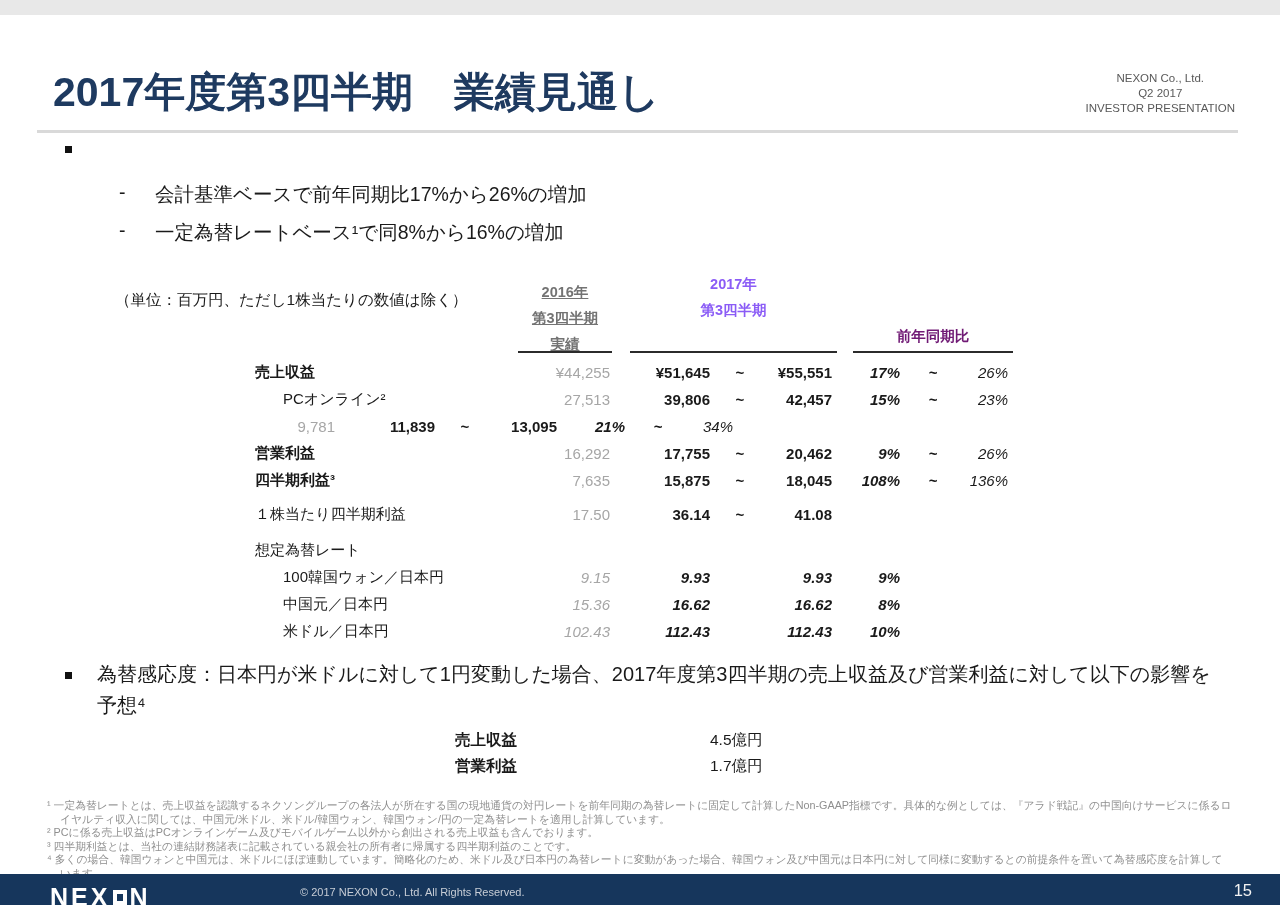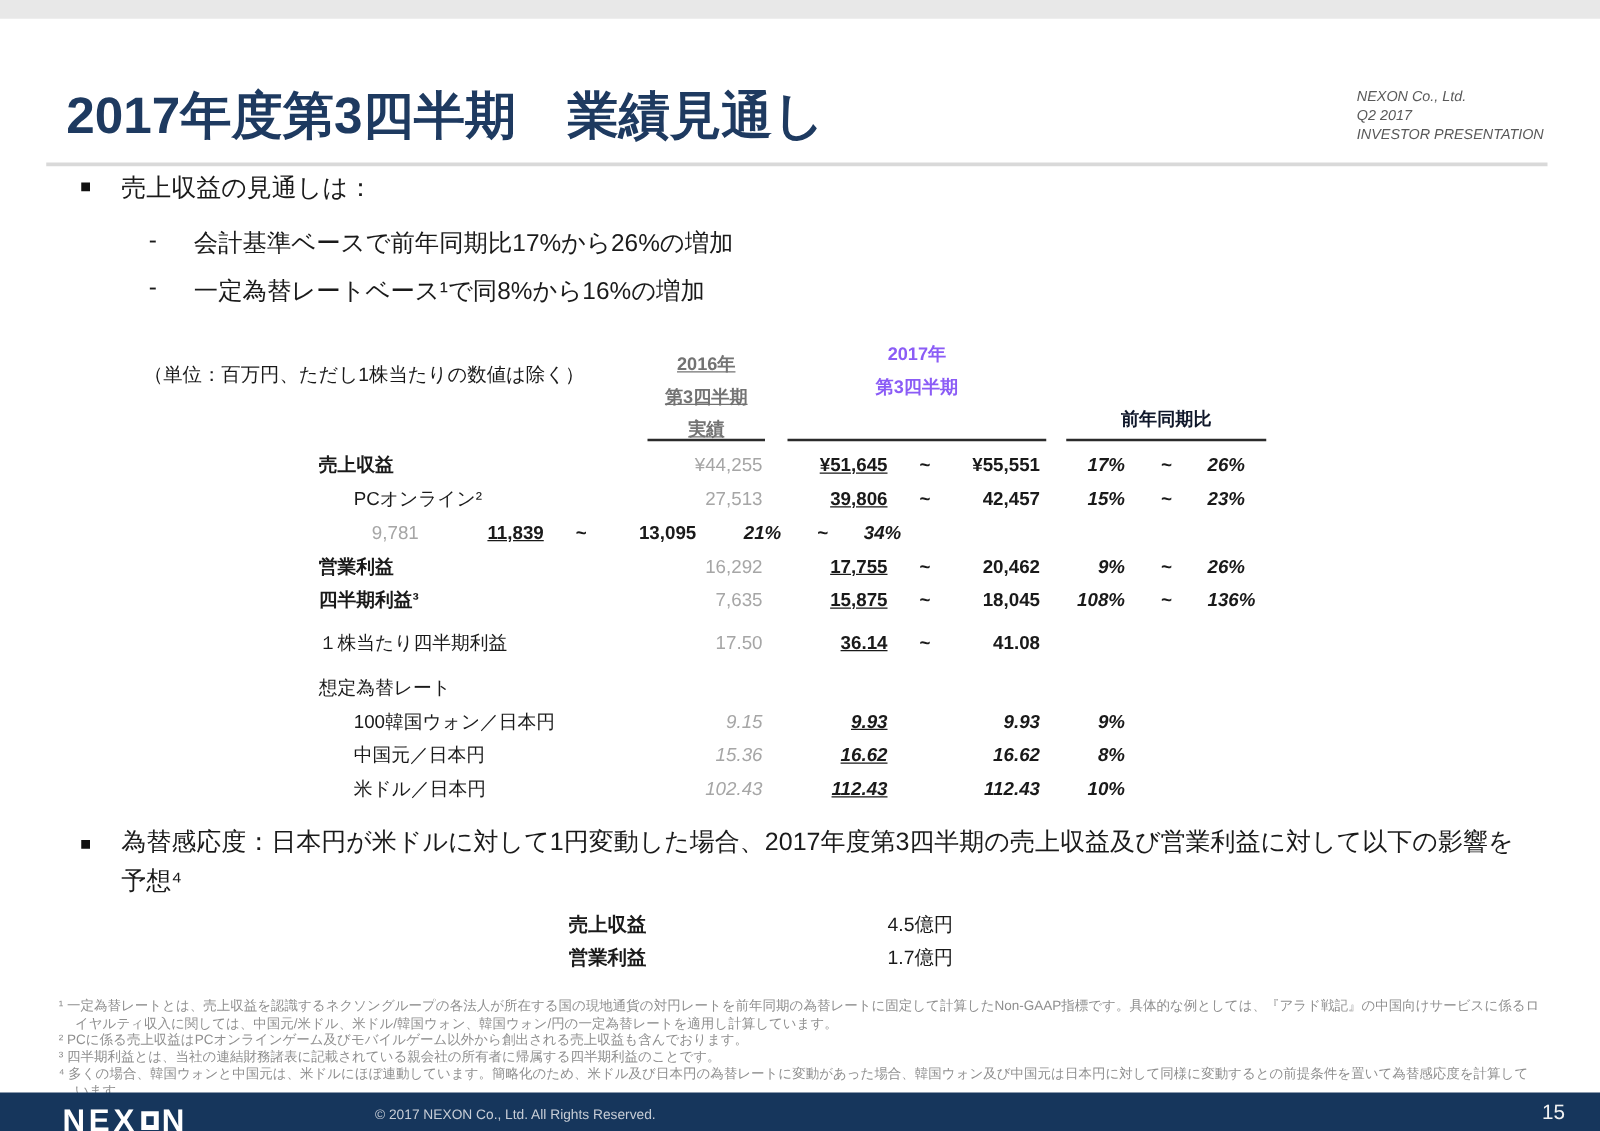--- a/index.html
+++ b/index.html
@@ -9,22 +9,22 @@
     font-family:"Liberation Sans","DejaVu Sans",sans-serif;
     color:#1a1a1a; overflow:hidden; margin:15px auto;
   }
   
   .title {
     position:absolute; left:53px; top:50px;
     font-size:41px; font-weight:bold; color:#1e3a60; letter-spacing:0px;
     white-space:nowrap;
   }
   .meta {
-    position:absolute; right:45px; top:56px; text-align:left;
-    font-size:11.5px; line-height:15px; color:#595959;font-style:italic;
+    position:absolute; right:45px; top:56px; text-align:center;
+    font-size:11.5px; line-height:15px; color:#595959;
   }
   .header-divider {
     position:absolute; left:37px; right:42px; top:115px; height:3px; background:#d9d9d9;
   }
   
   .bullet-square { position:absolute; width:7px; height:7px; background:#111; }
   .sq1 { left:65px; top:131px; }
   .sq2 { left:65px; top:657px; }
   .bullet1-text { position:absolute; left:97px; top:122px; font-size:20px; }
   .sub-bullet { position:absolute; left:119px; display:flex; font-size:19.5px; }
@@ -33,37 +33,37 @@
   .sub-dash { width:36px; }
   .bullet2-text {
     position:absolute; left:97px; top:644px; width:1122px;
     font-size:20px; line-height:31px;
   }
   
   .unit-note { position:absolute; left:115px; top:275px; font-size:15.5px; }
   .thdr { position:absolute; text-align:center; font-weight:bold; font-size:14.5px; line-height:26px; }
   .thdr-actual   { left:512px; top:264px; width:106px; color:#737373;text-decoration:underline; }
   .thdr-forecast { left:630px; top:256px; width:207px; color:#8b5cf6; }
-  .thdr-yoy      { left:853px; top:308px; width:160px; color:#0f172a; }
+  .thdr-yoy      { left:853px; top:308px; width:160px; color:#701a75; }
   .tline { position:absolute; top:336px; height:2px; background:#2b2b2b; }
   .tl1 { left:518px; width:94px; }
   .tl2 { left:630px; width:207px; }
   .tl3 { left:853px; width:160px; }
   .rows { position:absolute; left:255px; top:344px; width:760px; font-size:15px; }
   .row { display:flex; height:27px; align-items:center; }
   .row-eps { margin-top:7px; }
   .row-section { margin-top:9px; }
   .cl  { width:275px; }
   .c1  { width:80px;  text-align:right; color:#a6a6a6; }
-  .c2  { width:100px; text-align:right; font-weight:bold;text-decoration:underline; }
+  .c2  { width:100px; text-align:right; font-weight:bold; }
   .ct  { width:60px;  text-align:center; font-weight:bold; }
   .c3  { width:62px;  text-align:right; font-weight:bold; }
   .cp1 { width:68px;  text-align:right; font-weight:bold; font-style:italic; }
   .ct2 { width:66px;  text-align:center; font-weight:bold; font-style:italic; }
-  .cp2 { width:42px;  text-align:left; font-weight:bold; font-style:italic; }
+  .cp2 { width:42px;  text-align:right; font-weight:normal; font-style:italic; }
   .row-main .cl { font-weight:bold; }
   .row-sub .cl, .row-fx .cl { padding-left:28px; }
   .row-fx .c1 { font-style:italic; }
   .row-fx .c2, .row-fx .c3 { font-style:italic; }
   
   .sens { position:absolute; left:455px; top:712px; font-size:15.5px; }
   .sens-row { display:flex; height:26px; align-items:center; }
   .sens-label { width:255px; font-weight:bold; }
   .sens-value { }
   
@@ -94,21 +94,20 @@
 
   <div class="title">2017年度第3四半期　業績見通し</div>
   <div class="meta">
     <div>NEXON Co., Ltd.</div>
     <div>Q2 2017</div>
     <div>INVESTOR PRESENTATION</div>
   </div>
   <div class="header-divider"></div>
 
   <div class="bullet-square sq1"></div>
-  <div class="bullet1-text">売上収益の見通しは：</div>
 
   <div class="sub-bullet sb1">
     <span class="sub-dash">-</span>
     <span>会計基準ベースで前年同期比17%から26%の増加</span>
   </div>
   <div class="sub-bullet sb2">
     <span class="sub-dash">-</span>
     <span>一定為替レートベース¹で同8%から16%の増加</span>
   </div>
 

